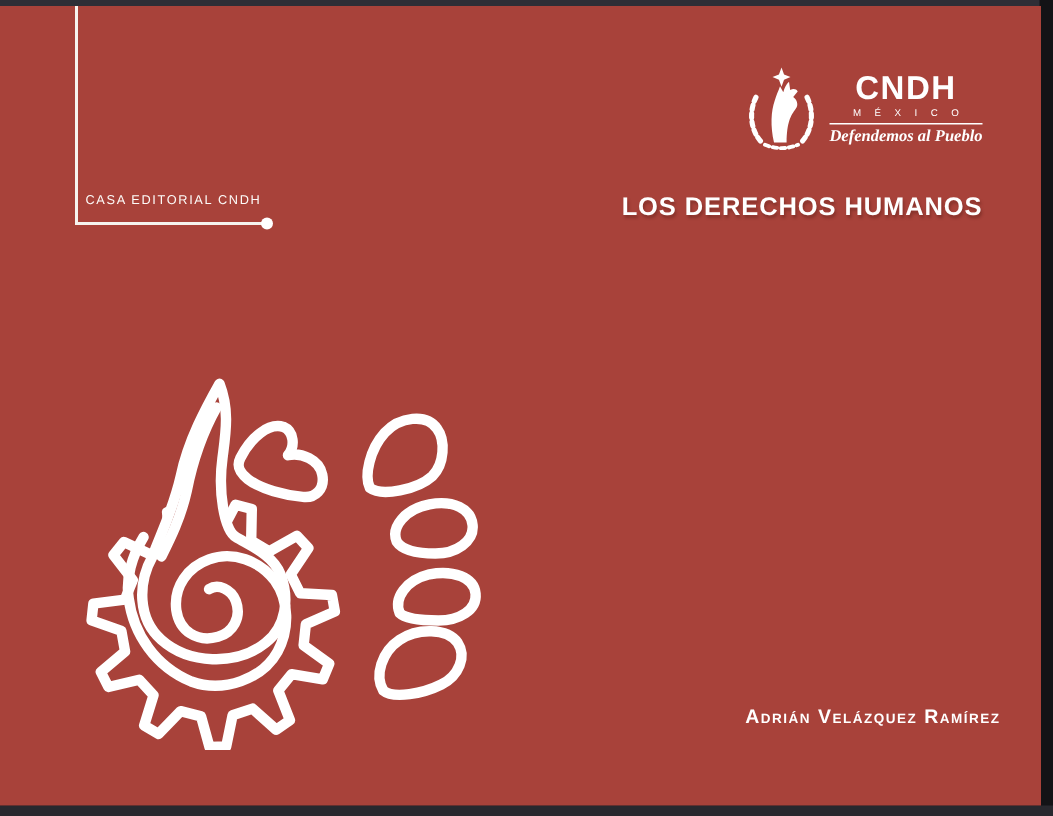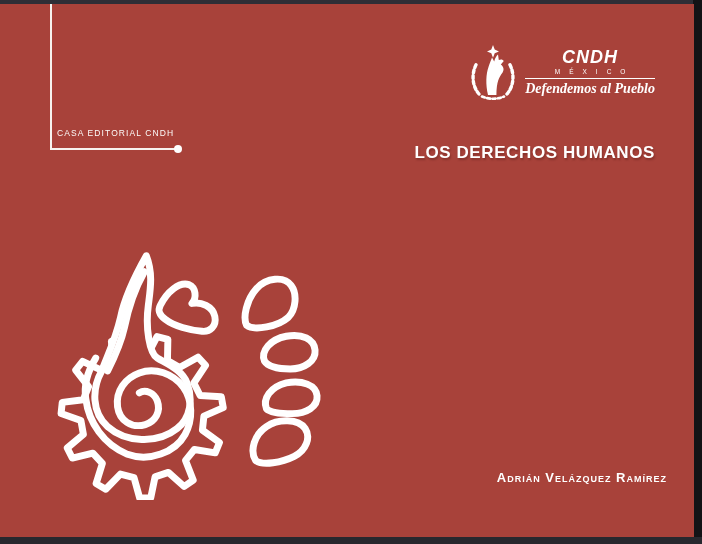--- a/index.html
+++ b/index.html
@@ -24,30 +24,30 @@
   .rule-dot{position:absolute;left:174px;top:141px;width:8px;height:8px;border-radius:50%;background:#ffffff;}
   .casa{
     position:absolute;left:57px;top:124px;
     font-size:8.5px;letter-spacing:1.1px;font-weight:400;color:#fdfbf9;
   }
 
   
   .logo{position:absolute;top:40px;right:39px;display:flex;align-items:center;gap:7px;}
   .logo-emblem{width:50px;height:56px;}
   .logo-text{display:flex;flex-direction:column;align-items:center;}
-  .logo-cndh{font-size:18px;font-weight:700;letter-spacing:1px;line-height:1;font-style:italic;}
+  .logo-cndh{font-size:22px;font-weight:700;letter-spacing:1px;line-height:1;}
   .logo-mexico{font-size:6.5px;letter-spacing:3.6px;margin-top:2px;text-indent:3.6px;}
   .logo-line{width:100%;height:1px;background:#fff;margin-top:3px;}
   .logo-slogan{
     font-family:"Liberation Serif","DejaVu Serif",serif;
-    font-style:italic;font-weight:700;font-size:14px;margin-top:2px;white-space:nowrap;
+    font-style:italic;font-weight:700;font-size:11px;margin-top:2px;white-space:nowrap;
   }
 
   
-  .title{position:absolute;top:138px;right:39px;text-align:right;}
+  .title{position:absolute;top:123px;right:39px;text-align:right;}
   .title-line1{
     font-size:17px;font-weight:800;letter-spacing:0.6px;line-height:1.25;
     text-shadow:1px 2px 2px rgba(70,20,15,0.35);
   }
   .title-line2{
     font-size:22.5px;font-weight:600;letter-spacing:0.4px;line-height:1.15;
     text-shadow:2px 3px 3px rgba(70,20,15,0.35);
   }
 
   

